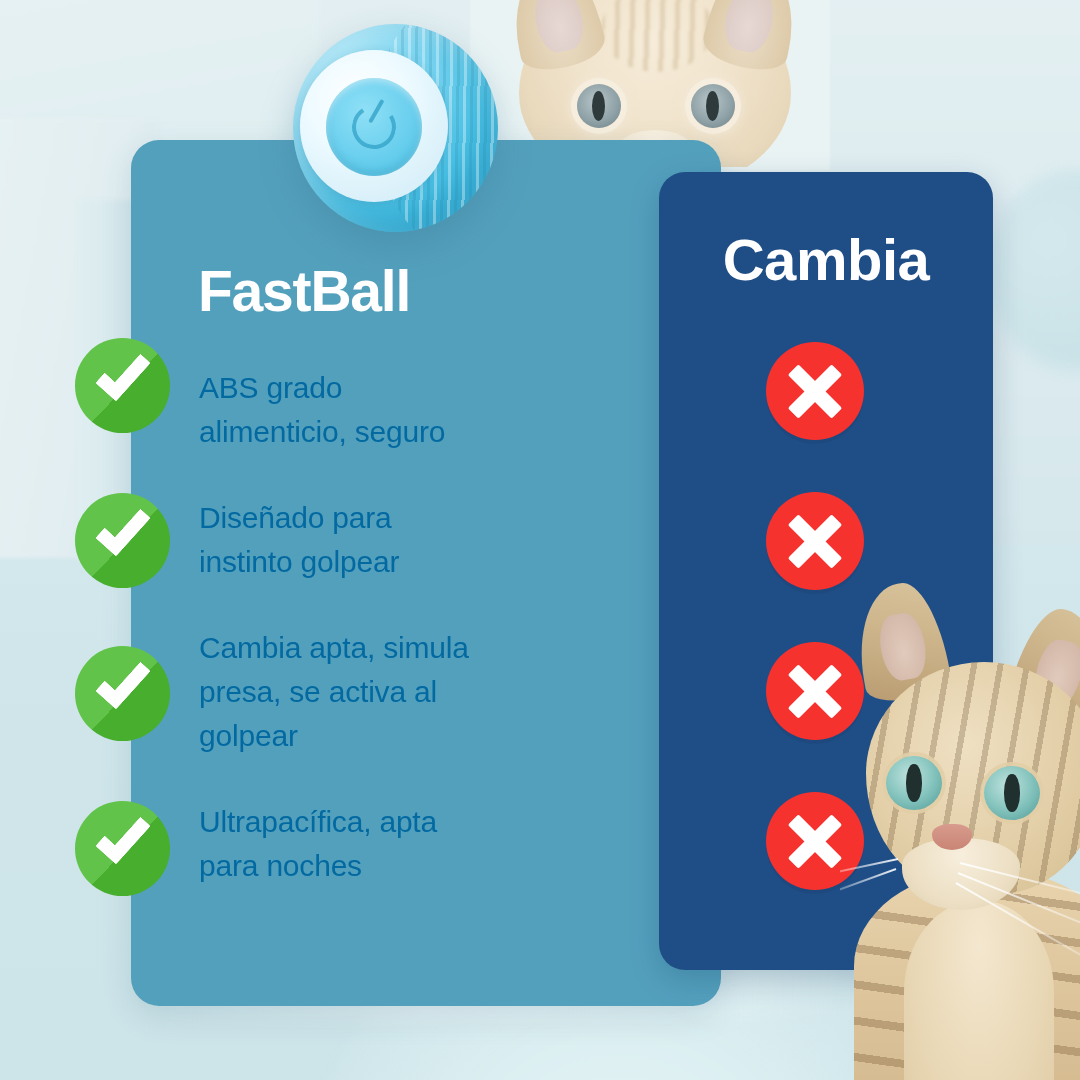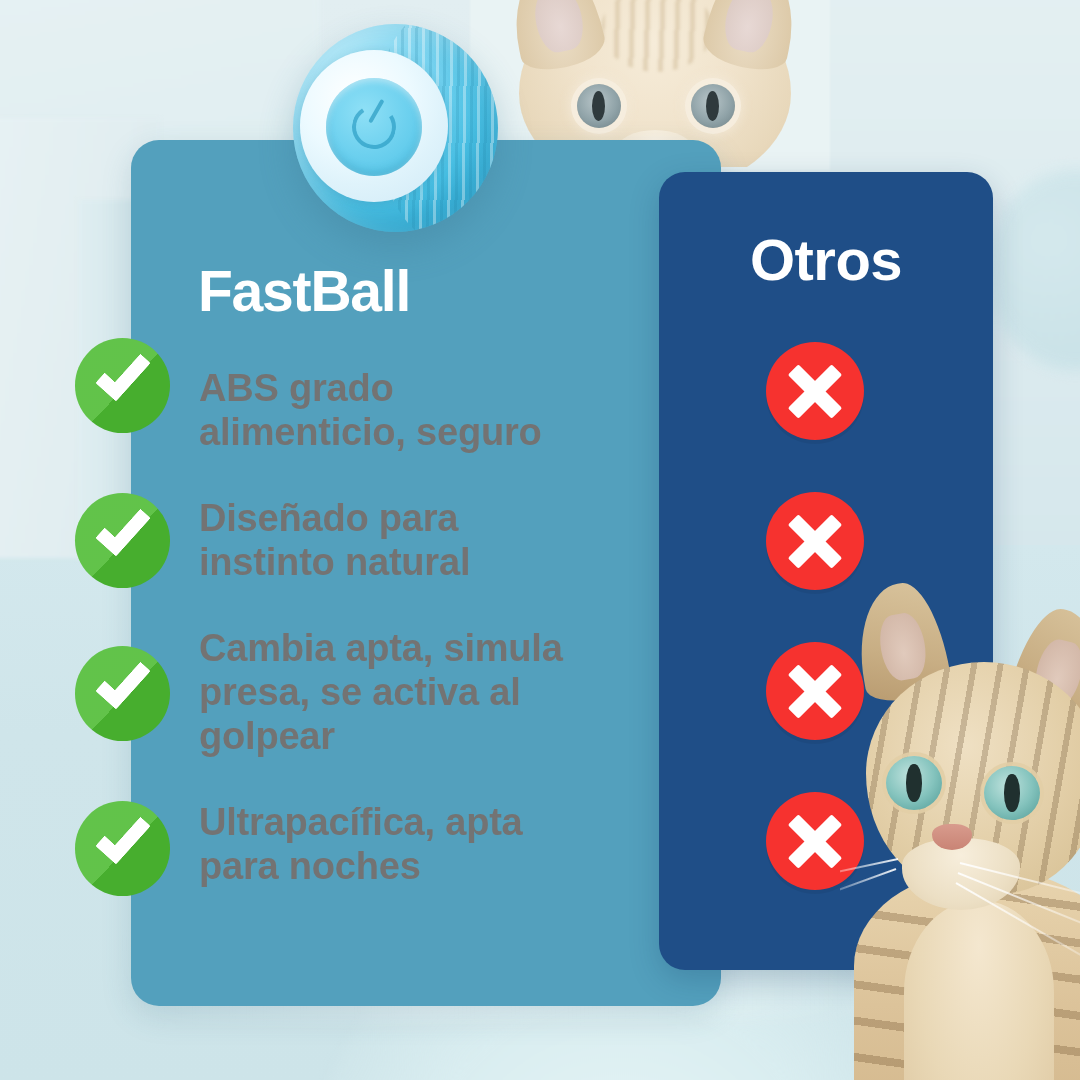--- a/index.html
+++ b/index.html
@@ -198,22 +198,22 @@
   #otros-title {
     position:absolute; left:659px; top:226px; width:334px;
     text-align:center;
     font-size:58px; font-weight:bold; color:#ffffff;
     letter-spacing:-.5px;
   }
 
   
   .feature-text {
     position:absolute; left:199px; width:430px;
-    font-size:38px; line-height:44px; color:#737373;
-    font-weight:700; letter-spacing:-.2px;
+    font-size:30px; line-height:44px; color:#0369a1;
+    font-weight:400; letter-spacing:-.2px;
     white-space:pre-line;
   }
   .check {
     position:absolute; width:95px; height:95px; border-radius:50%;
     background:#4cbb31;
     overflow:hidden;
   }
   .check::before {
     content:""; position:absolute; left:-8%; top:-8%; width:116%; height:116%;
     background:linear-gradient(134deg, rgba(255,255,255,.12) 0 52%, rgba(0,0,0,.07) 52% 100%);
@@ -336,33 +336,33 @@
 <div id="ball">
   <div class="ridges"></div>
   <div class="bezel">
     <div class="btn">
       <div class="pwr"></div>
     </div>
   </div>
 </div>
 
 <div id="fastball-title">FastBall</div>
-<div id="otros-title">Otros</div>
+<div id="otros-title">Cambia</div>
 
 <div class="check" style="left:75px; top:338px;">
     <div class="mark"></div>
   </div>
 <div class="feature-text" style="top:366px;">ABS grado
 alimenticio, seguro</div>
 
 <div class="check" style="left:75px; top:493px;">
     <div class="mark"></div>
   </div>
 <div class="feature-text" style="top:496px;">Diseñado para
-instinto natural</div>
+instinto golpear</div>
 
 <div class="check" style="left:75px; top:646px;">
     <div class="mark"></div>
   </div>
 <div class="feature-text" style="top:626px; width:445px;">Cambia apta, simula
 presa, se activa al
 golpear</div>
 
 <div class="check" style="left:75px; top:801px;">
     <div class="mark"></div>

